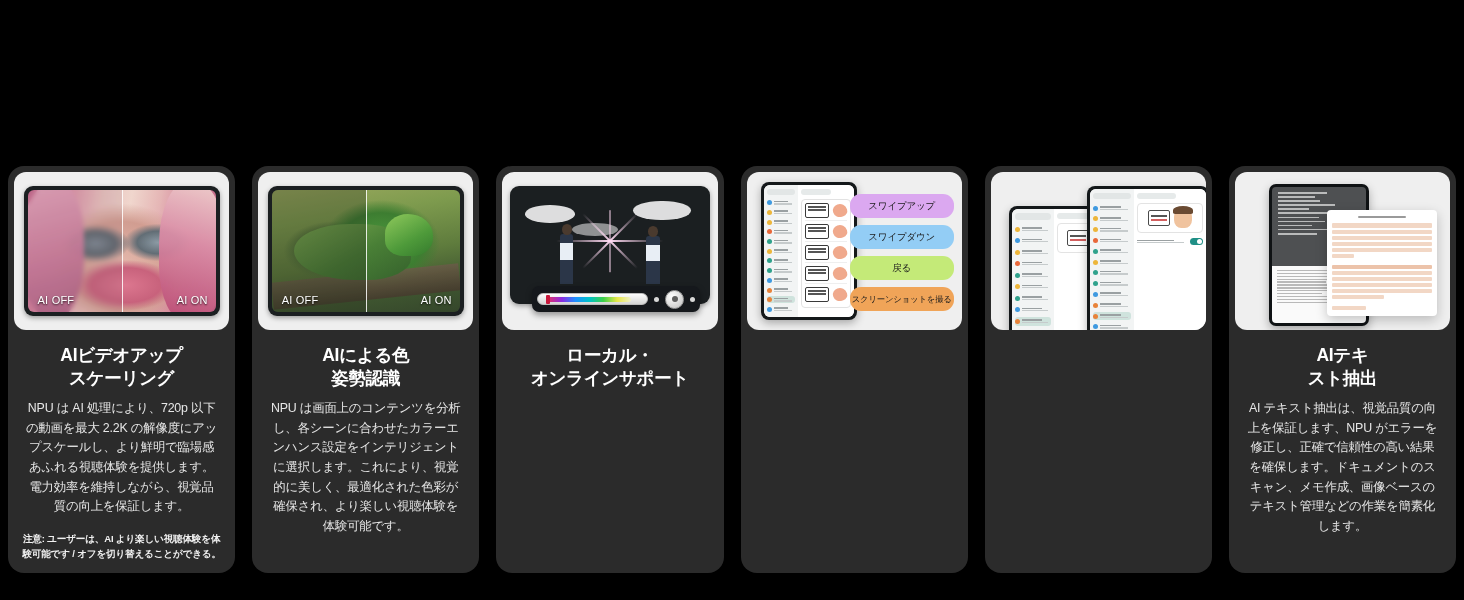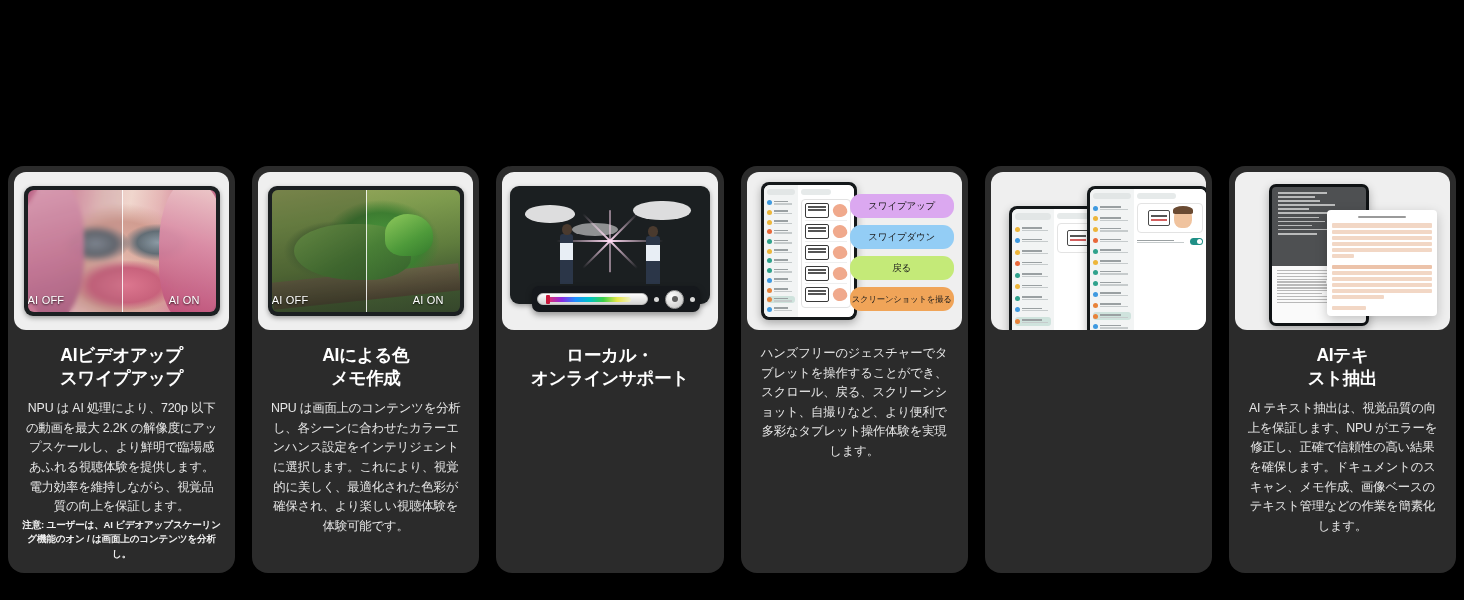--- a/index.html
+++ b/index.html
@@ -68,22 +68,22 @@
   .split-line {
     position: absolute; top: 0; bottom: 0; left: 50%;
     width: 1.5px; background: rgba(255,255,255,.85);
   }
   .ai-tag {
     position: absolute; bottom: 6px;
     color: #fff; font-size: 11px; font-weight: 400;
     text-shadow: 0 1px 2px rgba(0,0,0,.8);
     letter-spacing: .2px;
   }
-  .ai-tag.off { left: 0; }
-  .ai-tag.on { right: 16px; margin-left: 28px; }
+  .ai-tag.off { left: 10px; }
+  .ai-tag.on { right: 8px; margin-left: 28px; }
 
   
   .img-portrait {
     position: absolute; inset: 0;
     background:
       radial-gradient(ellipse 26% 22% at 36% 44%, #7d8a93 0%, #5d686f 42%, rgba(93,104,111,0) 70%),
       radial-gradient(ellipse 26% 22% at 69% 43%, #8d9aa3 0%, #626d75 42%, rgba(98,109,117,0) 70%),
       radial-gradient(ellipse 34% 26% at 52% 78%, #d8788f 0%, #c4637c 55%, rgba(196,99,124,0) 80%),
       radial-gradient(ellipse 46% 60% at 50% 62%, #e3b9ad 0%, #cf9d92 60%, rgba(207,157,146,0) 85%),
       linear-gradient(100deg, #c16a8c 0%, #d98fa6 18%, #e8c4c0 36%, #efd6ce 50%, #e3b6b6 64%, #cf7d96 82%, #b75c7e 100%);
@@ -385,45 +385,45 @@
               <div class="left-blur"></div>
             </div>
             <div class="split-line"></div>
             <span class="ai-tag off">AI OFF</span>
             <span class="ai-tag on">AI ON</span>
           </div>
         </div>
       </div>
       <div class="body-wrap">
         <div class="card-title">AIビデオアップ
-スワイプアップ</div>
+スケーリング</div>
         <div class="card-desc">NPU は AI 処理により、720p 以下の動画を最大 2.2K の解像度にアップスケールし、より鮮明で臨場感あふれる視聴体験を提供します。電力効率を維持しながら、視覚品質の向上を保証します。</div>
       </div>
-      <div class="card-note">注意: ユーザーは、AI ビデオアップスケーリング機能のオン / は画面上のコンテンツを分析し。</div>
+      <div class="card-note">注意: ユーザーは、AI より楽しい視聴体験を体験可能です / オフを切り替えることができる。</div>
     </div>
 
     <div class="card">
       <div class="media">
         <div class="tablet-frame">
           <div class="tablet-screen">
             <div class="img-chameleon">
               <div class="branch"></div>
               <div class="body"></div>
               <div class="head"></div>
               <div class="dim-left"></div>
             </div>
             <div class="split-line"></div>
             <span class="ai-tag off">AI OFF</span>
             <span class="ai-tag on">AI ON</span>
           </div>
         </div>
       </div>
       <div class="body-wrap">
         <div class="card-title">AIによる色
-メモ作成</div>
+姿勢認識</div>
         <div class="card-desc">NPU は画面上のコンテンツを分析し、各シーンに合わせたカラーエンハンス設定をインテリジェントに選択します。これにより、視覚的に美しく、最適化された色彩が確保され、より楽しい視聴体験を体験可能です。</div>
       </div>
     </div>
 
     <div class="card">
       <div class="media">
         <div class="tablet-frame" style="width:200px;height:118px;top:46%;">
           <div class="tablet-screen">
             <div class="img-anime">
               <div class="cloud" style="left:6%;top:14%;width:26%;height:16%;"></div>
@@ -603,21 +603,20 @@
           </div>
           <div class="pill" style="background: rgb(196, 234, 120);">
             <span>戻る</span>
           </div>
           <div class="pill" style="font-size: 8.4px; background: rgb(240, 164, 88);">
             <span>スクリーンショットを撮る</span>
           </div>
         </div>
       </div>
       <div class="body-wrap">
-        <div class="card-desc">ハンズフリーのジェスチャーでタブレットを操作することができ、スクロール、戻る、スクリーンショット、自撮りなど、より便利で多彩なタブレット操作体験を実現します。</div>
       </div>
     </div>
 
     <div class="card">
       <div class="media">
         <div class="post-wrap">
           <div class="post-tab back">
             <div class="mock-screen">
               <div class="mock-side">
                 <div class="mock-search"></div>

